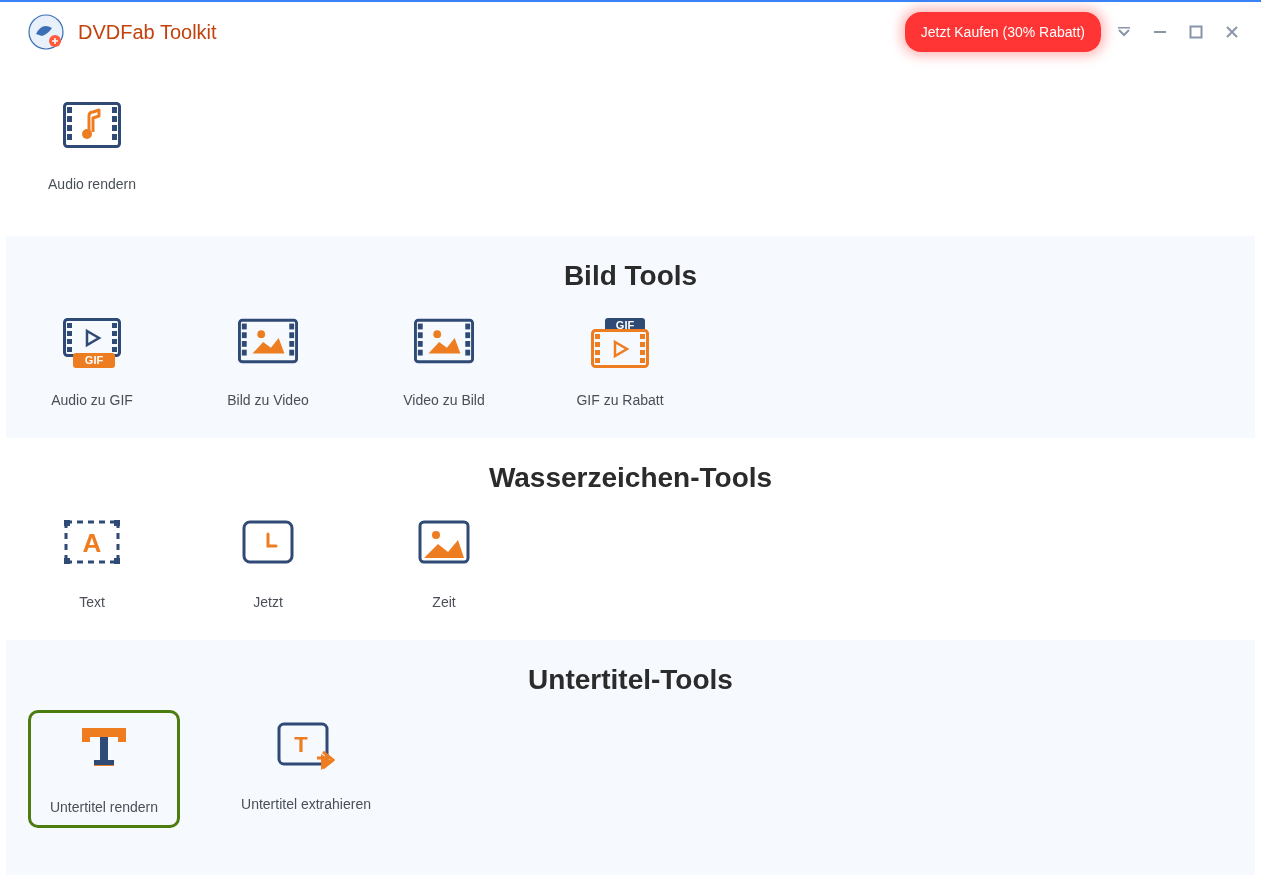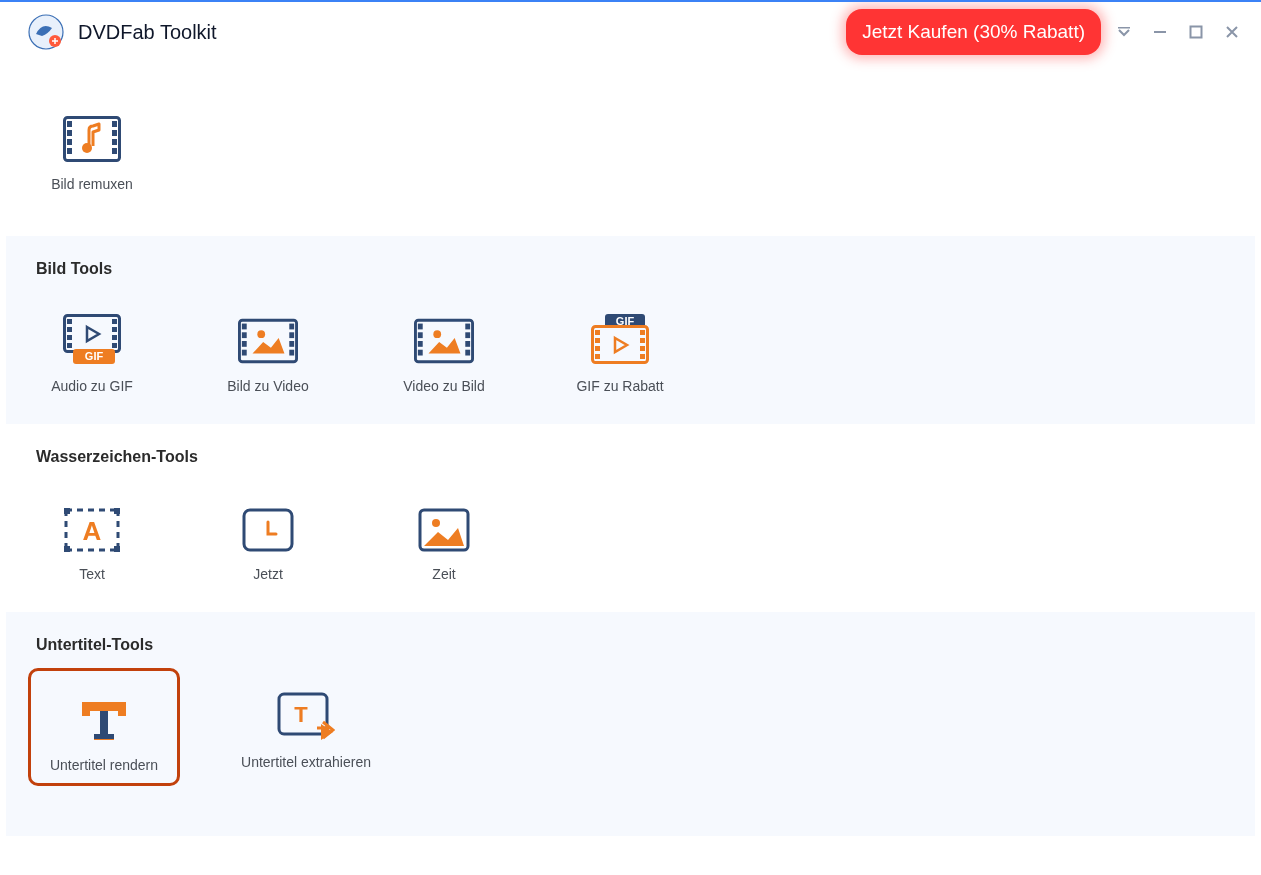--- a/index.html
+++ b/index.html
@@ -18,78 +18,79 @@
     align-items: center;
     padding: 0 20px 0 28px;
     background: #fff;
   }
   .app-logo {
     width: 36px; height: 36px;
     margin-right: 14px;
   }
   .app-title {
     font-size: 20px;
-    color: #0f172a;
+    color: #c2410c;
     font-weight: 500;
     flex: 0 0 auto;
   }
   .titlebar-spacer { flex: 1; }
   .buy-button {
     background: #ff3434;
     color: #fff;
-    font-size: 19px;
+    font-size: 14px;
     padding: 12px 16px;
     border-radius: 16px;
     box-shadow: 0 0 12px 4px rgba(255,52,52,.35);
     margin-right: 14px;
     border: none;
     cursor: pointer;
   }
   .win-controls { display: flex; align-items: center; gap: 18px; }
   .win-btn { width: 18px; height: 18px; display: flex; align-items: center; justify-content: center; color: #8a95a8; cursor: pointer; }
   .content {
     height: calc(875px - 60px);
     overflow-y: auto;
     padding: 0 6px 0 6px;
   }
   .section {
     padding: 24px 30px 30px 30px;
   }
   .section.alt { background: #f6f9fe; }
   .section-title {
-    font-size: 16px;
+    font-size: 28px;
     font-weight: 700;
     color: #2b2b2b;
     margin-bottom: 26px;
+    text-align: center;
   }
   .tool-row {
     display: flex;
     gap: 64px;
     flex-wrap: wrap;
   }
   .tool {
     width: 112px;
     display: flex;
     flex-direction: column;
     align-items: center;
     cursor: pointer;
   }
   .tool-icon {
     width: 60px; height: 60px;
-    display: flex; align-items: flex-end; justify-content: center;
+    display: flex; align-items: flex-start; justify-content: center;
     margin-bottom: 14px;
   }
   .tool-label {
     font-size: 14px;
     color: #4a4f57;
     text-align: center;
     white-space: nowrap;
   }
   .highlight {
-    border: 3px solid #c2410c;
+    border: 3px solid #4d7c0f;
     border-radius: 10px;
     padding: 12px 8px 10px 8px;
     margin: -12px -8px -10px -8px;
     width: 152px;
   }
   
   .content::-webkit-scrollbar { width: 10px; }
   .content::-webkit-scrollbar-thumb { background: #c9d0dc; border-radius: 5px; }
   .content::-webkit-scrollbar-track { background: transparent; }
   svg { display: block; }
@@ -149,21 +150,21 @@
                 <rect x="4" y="32" width="5" height="6"></rect>
                 <rect x="49" y="5" width="5" height="6"></rect>
                 <rect x="49" y="14" width="5" height="6"></rect>
                 <rect x="49" y="23" width="5" height="6"></rect>
                 <rect x="49" y="32" width="5" height="6"></rect>
               </g>
             <path d="M26 32 L26 14 Q26 10 30 10 L36 8 L36 14 L30 16 L30 30" fill="none" stroke="#ee7d22" stroke-width="3" stroke-linejoin="round"></path>
             <circle cx="24" cy="32" r="5" fill="#ee7d22"></circle>
           </svg>
         </span>
-        <span class="tool-label">Bild remuxen</span>
+        <span class="tool-label">Audio rendern</span>
       </div>
     </div>
   </div>
 
   <div class="section alt">
     <div class="section-title">Bild Tools</div>
     <div class="tool-row">
       <div class="tool">
         <span class="tool-icon">
           <svg width="58" height="50" viewBox="0 0 58 50">

